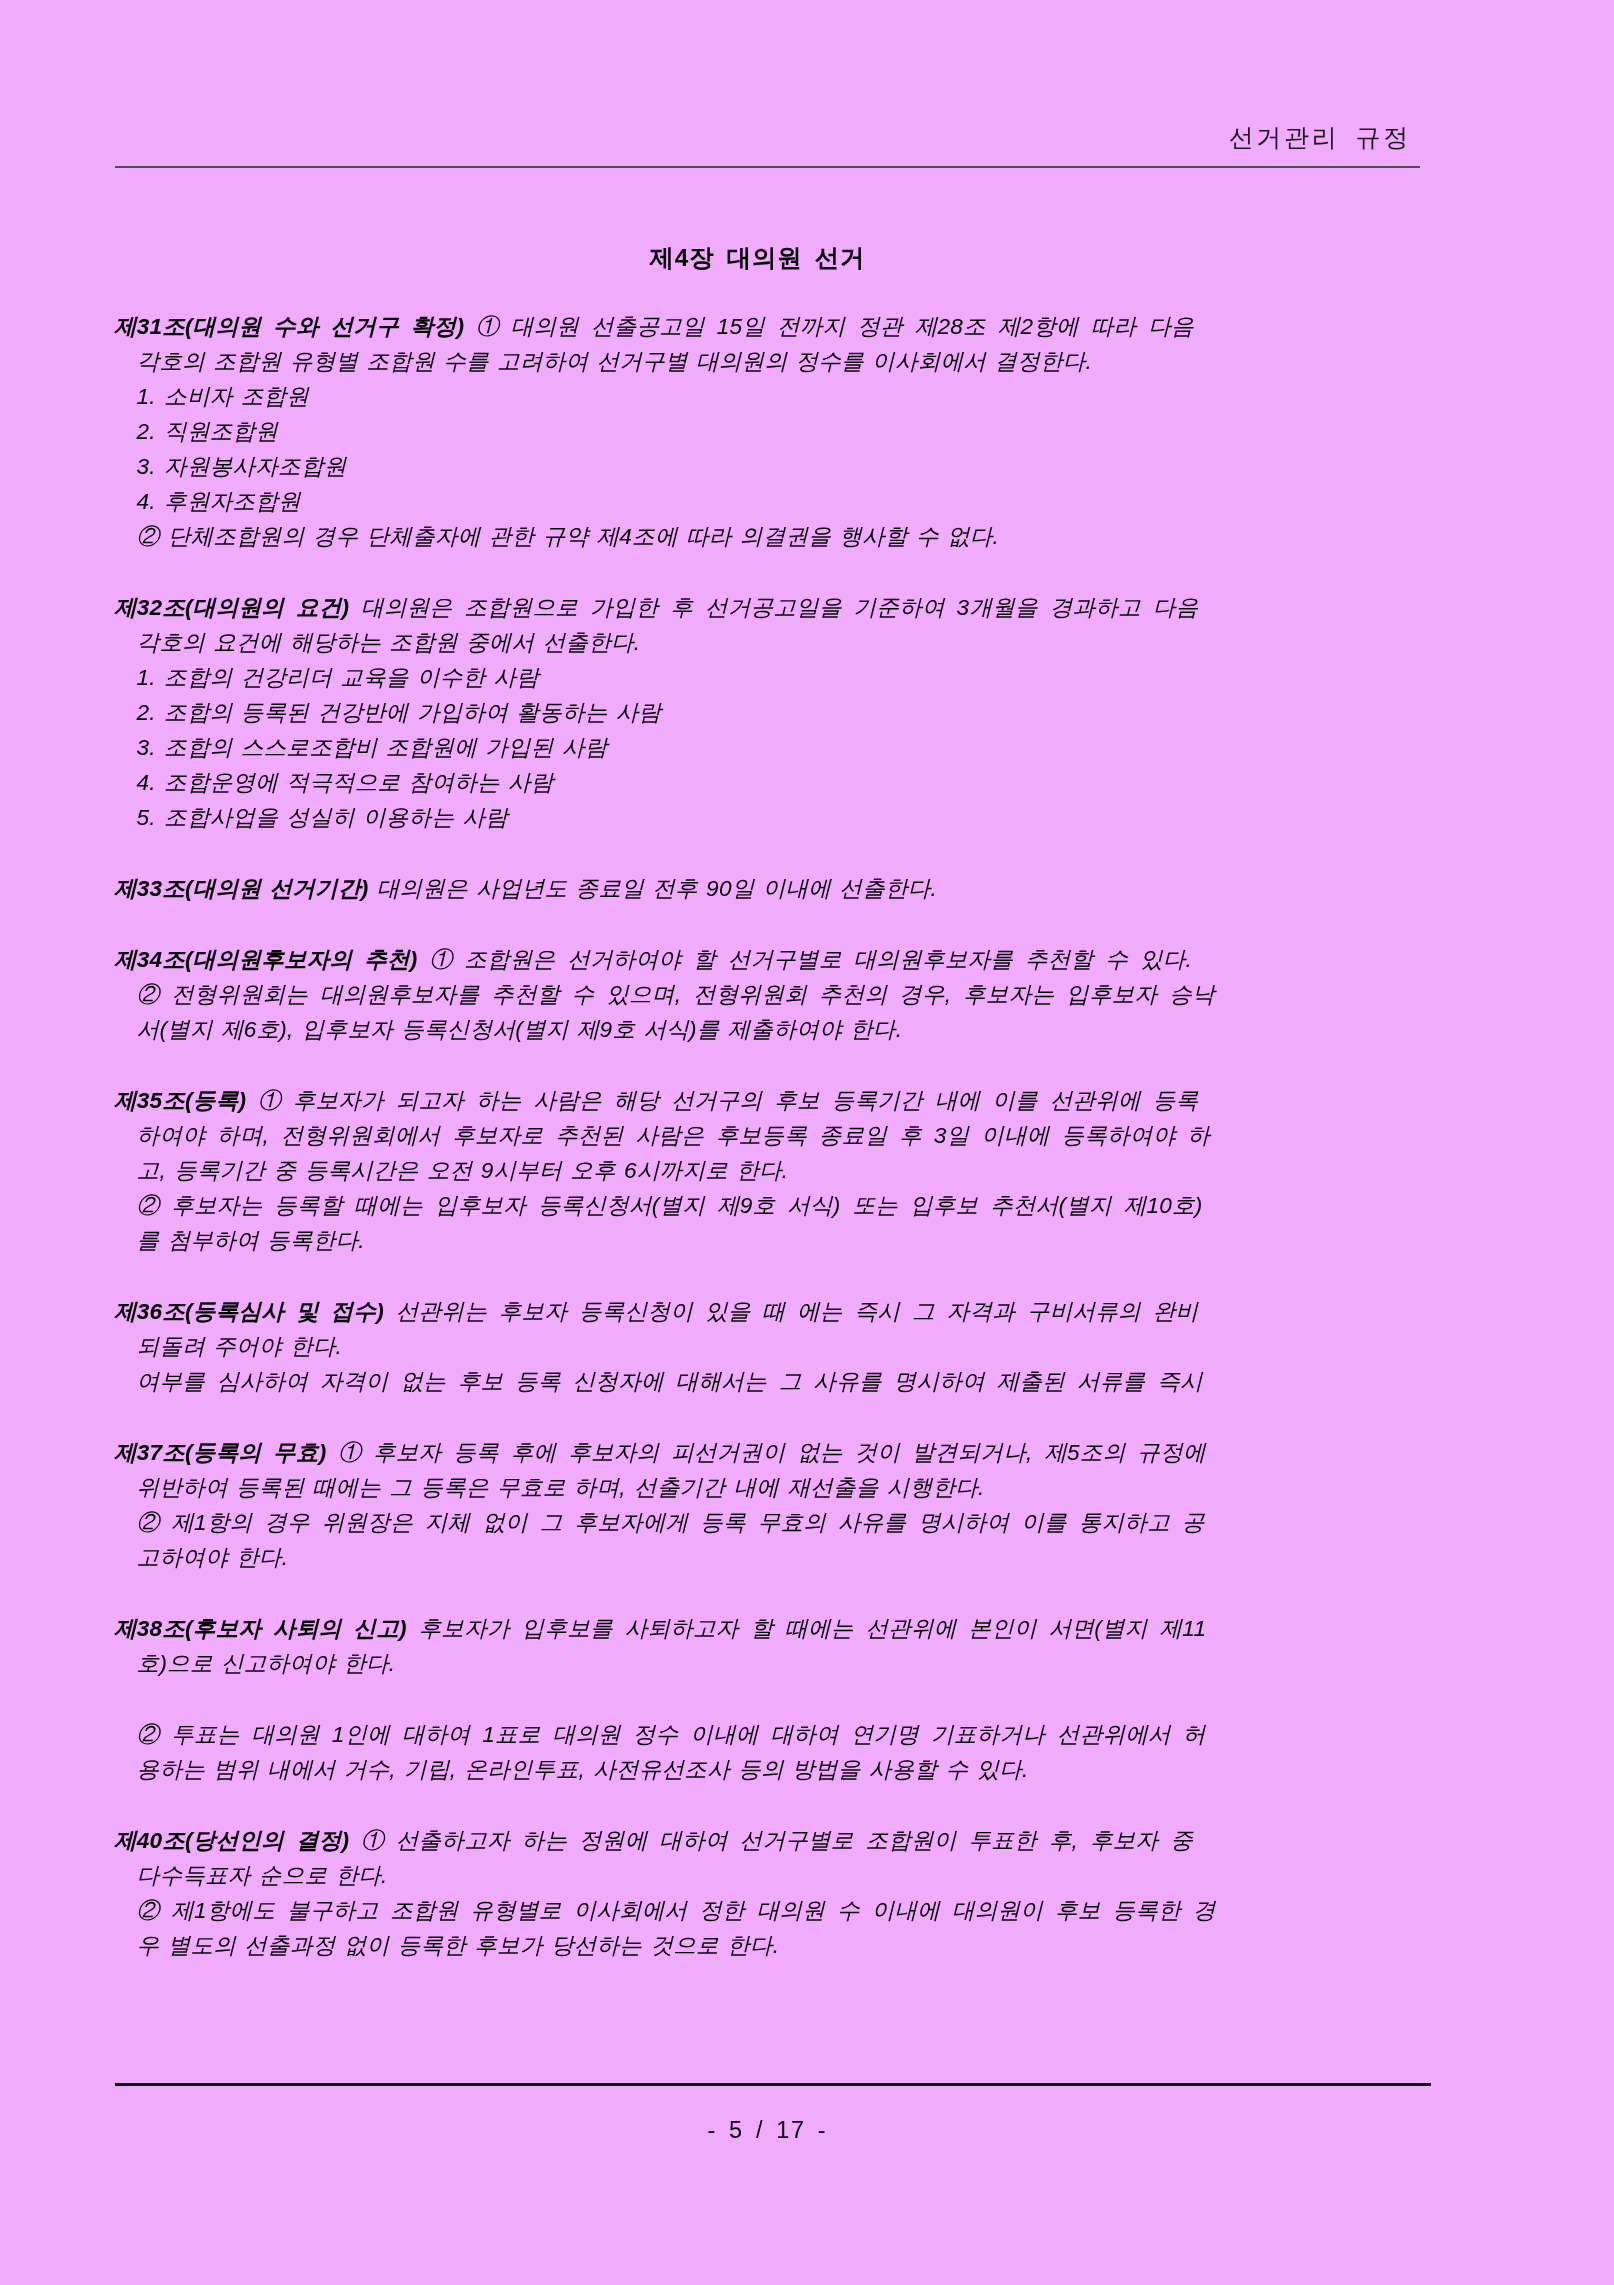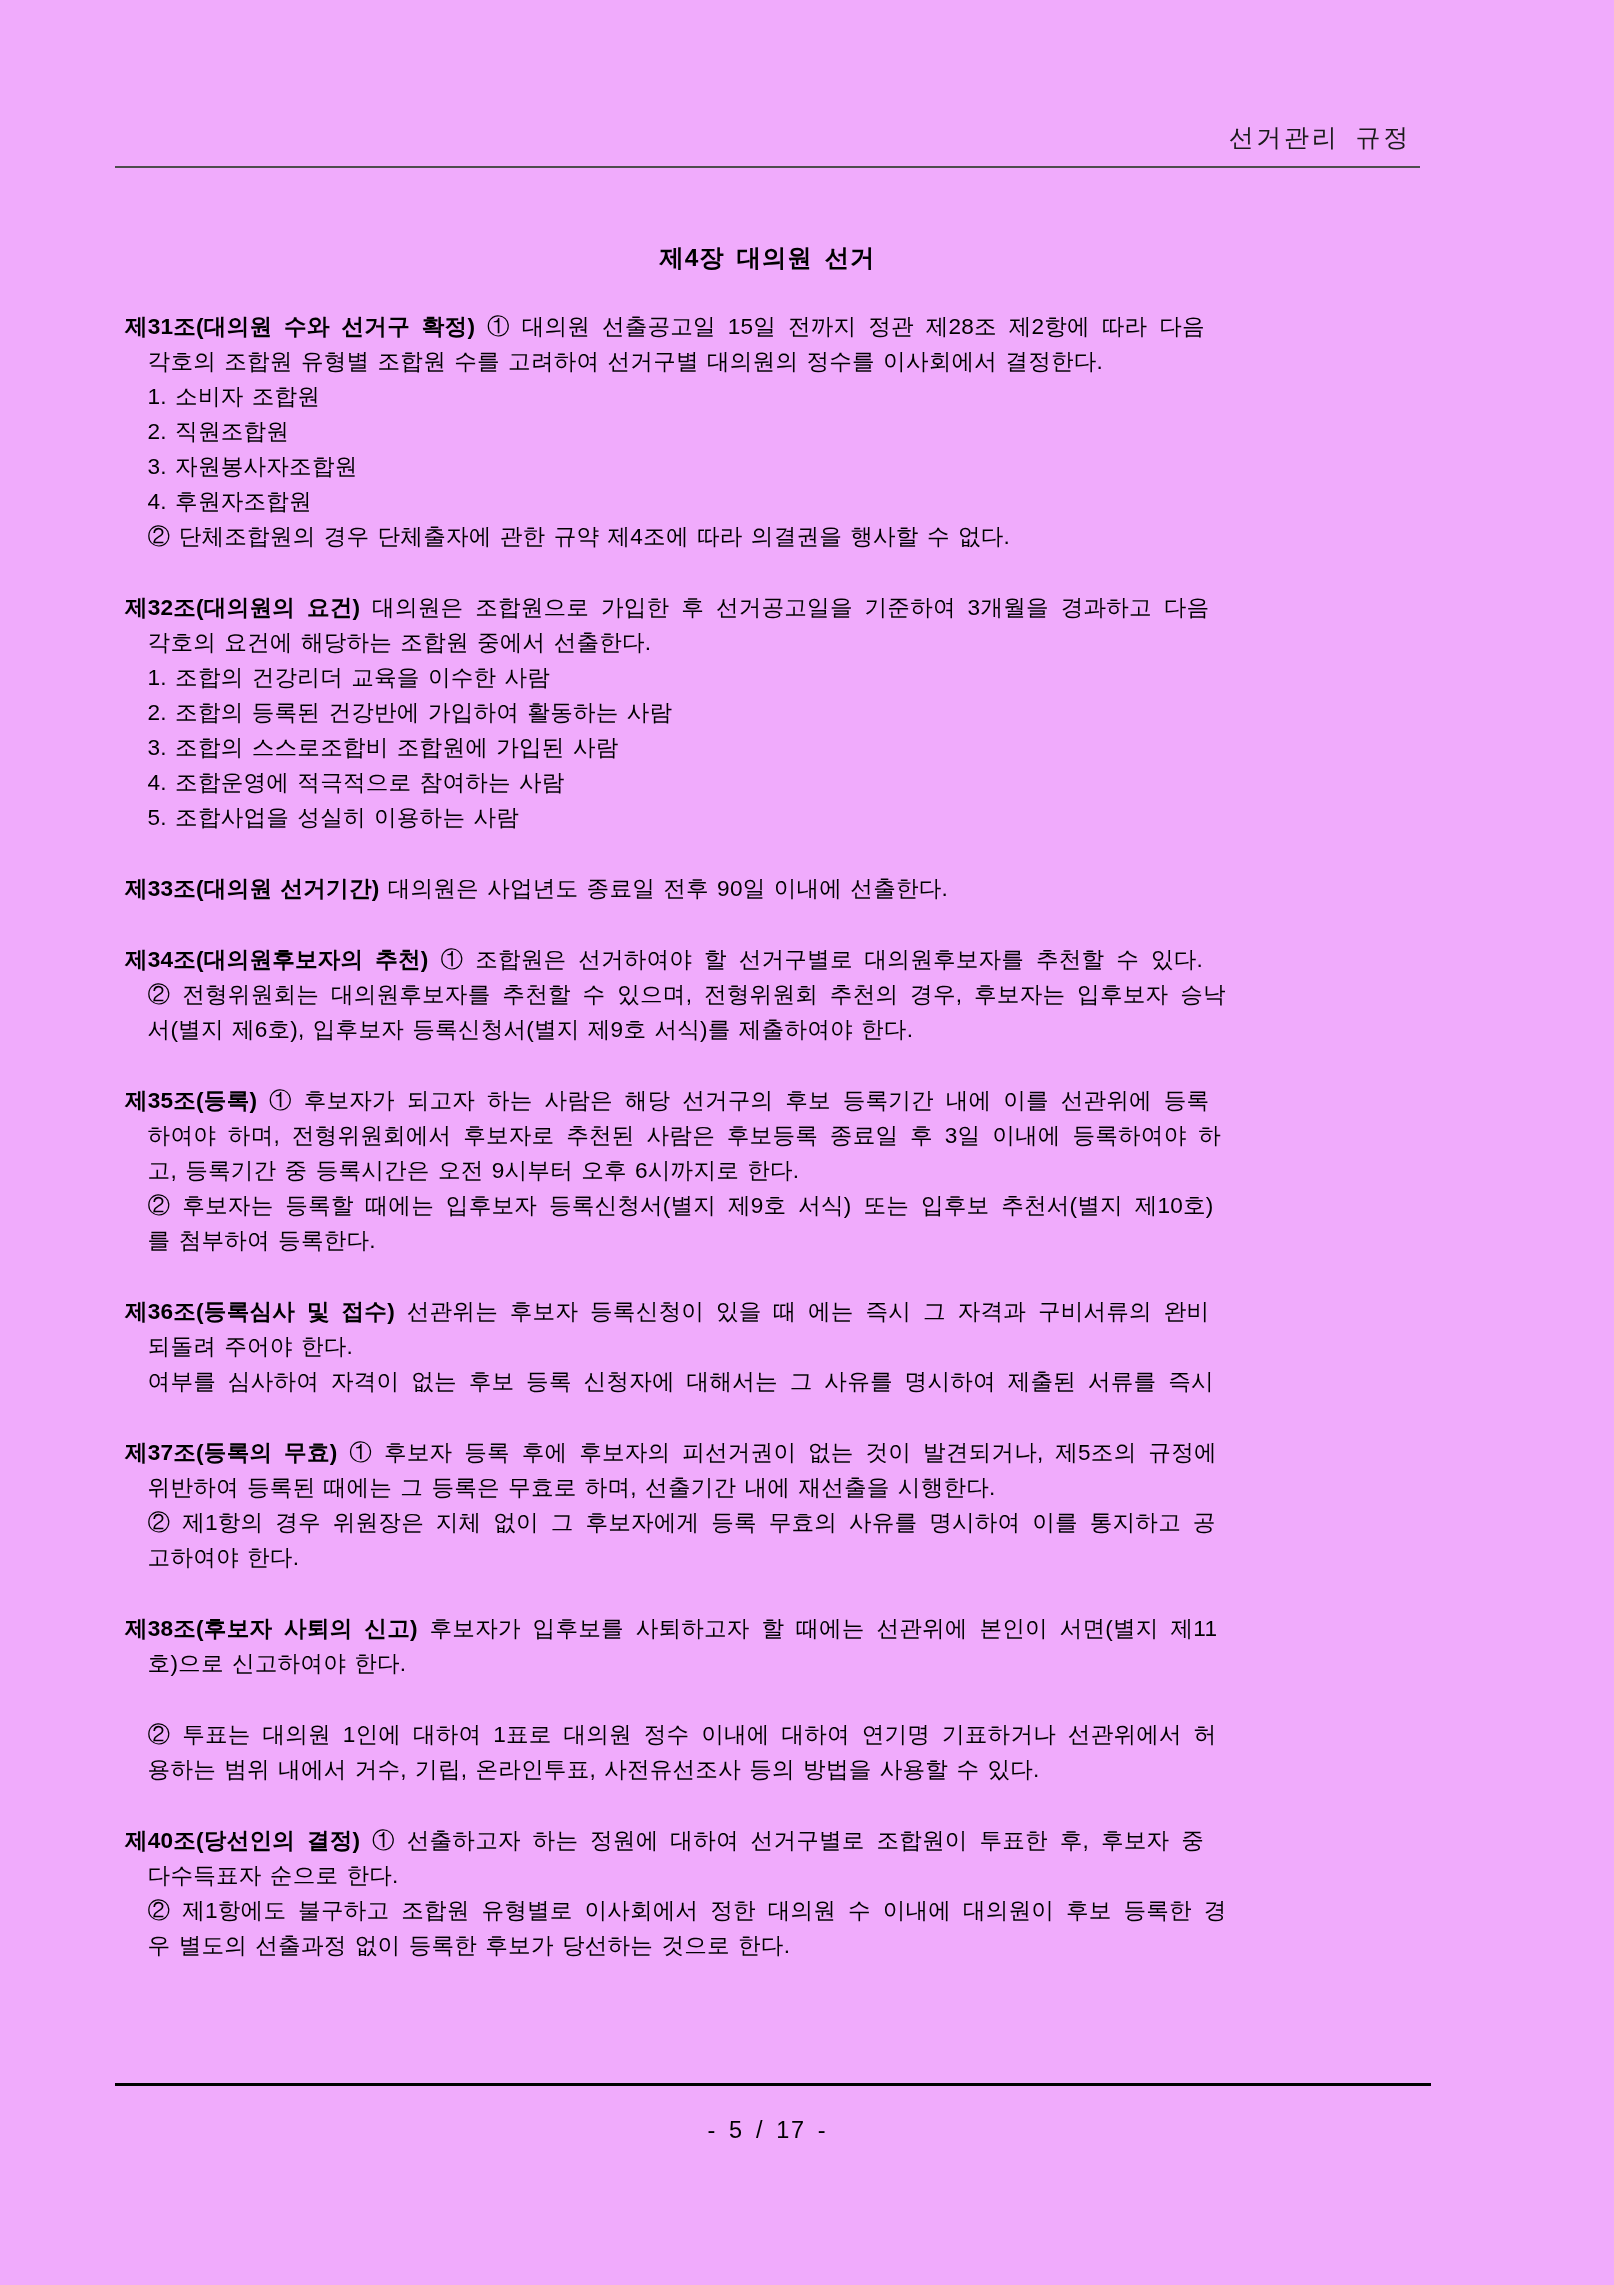--- a/index.html
+++ b/index.html
@@ -29,34 +29,35 @@
   .header-rule {
     position: absolute;
     left: 115px;
     top: 166px;
     width: 1305px;
     height: 1.8px;
     background: #4d4d4d;
   }
   .chapter-title {
     position: absolute;
-    left: 115px;
+    left: 105px;
     top: 242px;
     width: 1305px;
     text-align: center;
     font-size: 24.4px;
     font-weight: 700;
     letter-spacing: 0.9px;
     word-spacing: 4.5px;
   }
   .articles {
     position: absolute;
-    left: 125px;
+    left: 114px;
     top: 309px;
     width: 1301px;
+    font-style: italic;
   }
   .article {
     margin: 0 0 36px 0;
   }
   .line {
     font-size: 22.6px;
     line-height: 35px;
     height: 35px;
     white-space: nowrap;
     word-spacing: 1.8px;

